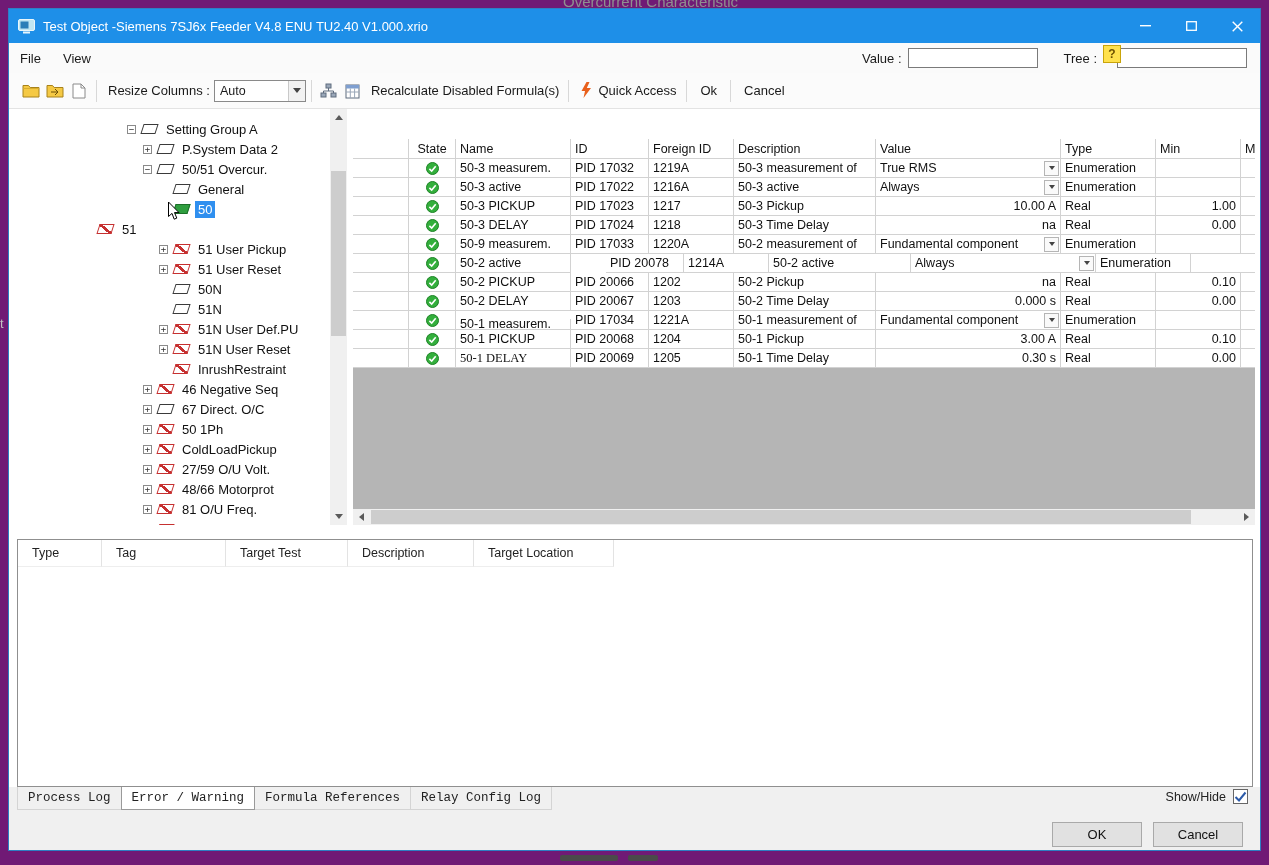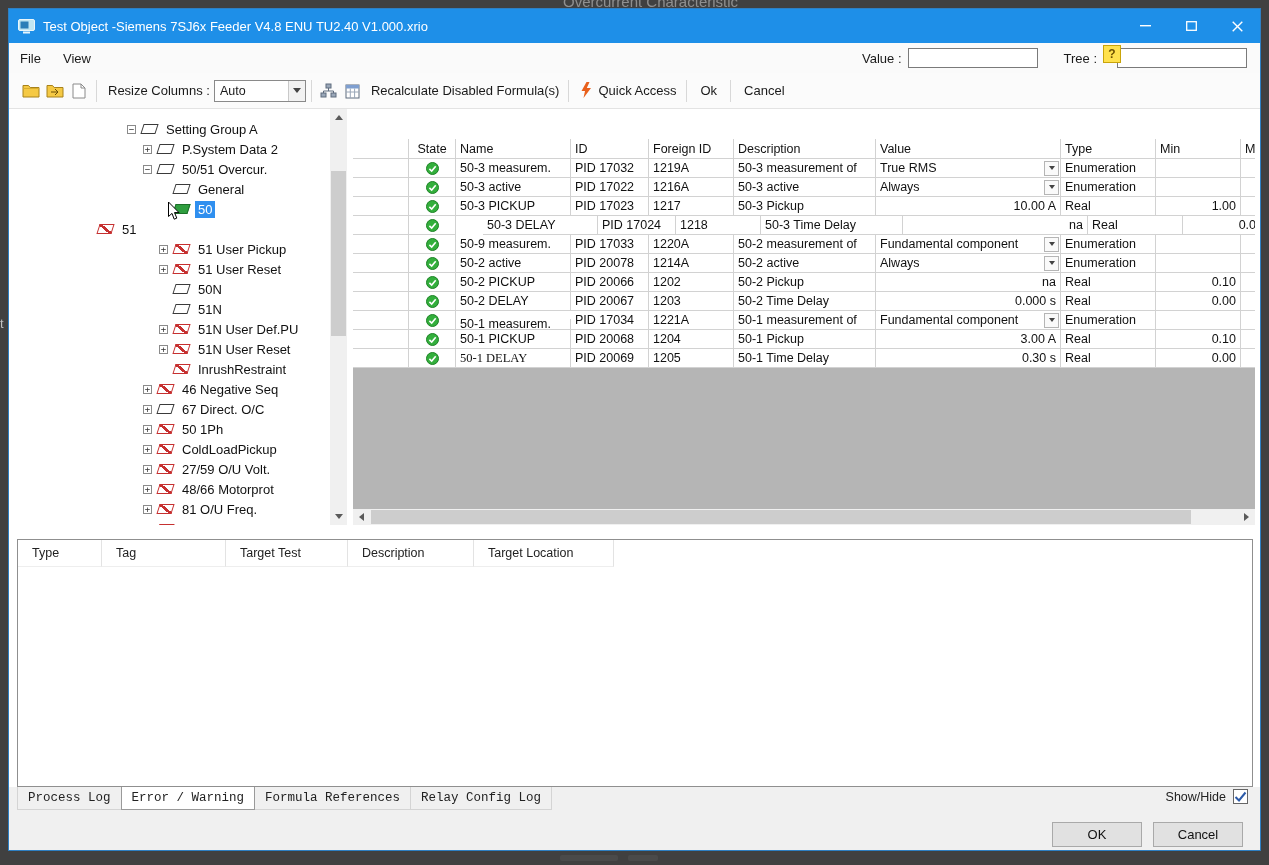--- a/index.html
+++ b/index.html
@@ -1,18 +1,18 @@
 <!DOCTYPE html>
 <html><head>
 <meta charset="utf-8">
 <style>
   * { margin:0; padding:0; box-sizing:border-box; }
   html,body { width:1269px; height:865px; }
   body { font-family:"Liberation Sans", sans-serif; background:#141414; cursor:default; }
-  .screen { position:relative; width:1269px; height:865px; background:#404040; overflow:hidden; }
+  .screen { position:relative; width:1269px; height:865px; background:#701a75; overflow:hidden; }
   .bg-frag { position:absolute; color:#8f8f8f; font-size:15px; white-space:nowrap; }
   .bg-frag-left { position:absolute; color:#c0c0c0; font-size:13px; }
   .bg-smudge { position:absolute; background:#4a4a4a; border-radius:2px; }
 
   .dialog { position:absolute; left:8px; top:8px; width:1253px; height:843px; background:#ffffff; border:1px solid #2e7fc2; overflow:hidden; }
 
   
   .titlebar { position:absolute; left:0; top:0; right:0; height:34px; background:#1e8fe8; display:flex; align-items:center; color:#fff; }
   .titlebar .app-icon { margin:0 8px 0 9px; display:flex; }
   .titlebar .title { font-size:13px; }
@@ -426,21 +426,21 @@
             <div class="grid-row">
               <div class="gcell" style="width: 56px;"></div>
               <div class="gcell center nopad" style="width: 47px;">
                 <span class="check-ic">
                   <svg width="13" height="13" viewBox="0 0 13 13">
                     <circle cx="6.5" cy="6.5" r="6" fill="#33af3c" stroke="#1d8226"></circle>
                     <path d="M3.4 6.8 L5.7 9 L9.7 4.2" fill="none" stroke="#fff" stroke-width="1.6"></path>
                   </svg>
                 </span>
               </div>
-              <div class="gcell" style="width: 115px; margin-left: 27px;">50-3 DELAY</div>
+              <div class="gcell" style="width: 115px;">50-3 DELAY</div>
               <div class="gcell" style="width: 78px;">PID 17024</div>
               <div class="gcell" style="width: 85px;">1218</div>
               <div class="gcell" style="width: 142px;">50-3 Time Delay</div>
               <div class="gcell nopad right" style="width: 185px; padding-right: 4px;">
                 <span>na</span>
               </div>
               <div class="gcell" style="width: 95px;">Real</div>
               <div class="gcell right" style="width: 85px;">0.00</div>
               <div class="gcell" style="width: 40px;"></div>
             </div>
@@ -474,21 +474,21 @@
               <div class="gcell" style="width: 56px;"></div>
               <div class="gcell center nopad" style="width: 47px;">
                 <span class="check-ic">
                   <svg width="13" height="13" viewBox="0 0 13 13">
                     <circle cx="6.5" cy="6.5" r="6" fill="#33af3c" stroke="#1d8226"></circle>
                     <path d="M3.4 6.8 L5.7 9 L9.7 4.2" fill="none" stroke="#fff" stroke-width="1.6"></path>
                   </svg>
                 </span>
               </div>
               <div class="gcell" style="width: 115px;">50-2 active</div>
-              <div class="gcell" style="width: 78px;">PID 20078</div>
+              <div class="gcell" style="width: 78px; margin-left: 35px;">PID 20078</div>
               <div class="gcell" style="width: 85px;">1214A</div>
               <div class="gcell" style="width: 142px;">50-2 active</div>
               <div class="gcell nopad" style="width: 185px;">
                 <span class="val-wrap">
                   <span class="val-text">Always</span>
                   <span class="dd-btn">
                     <span class="arr-down"></span>
                   </span>
                 </span>
               </div>

